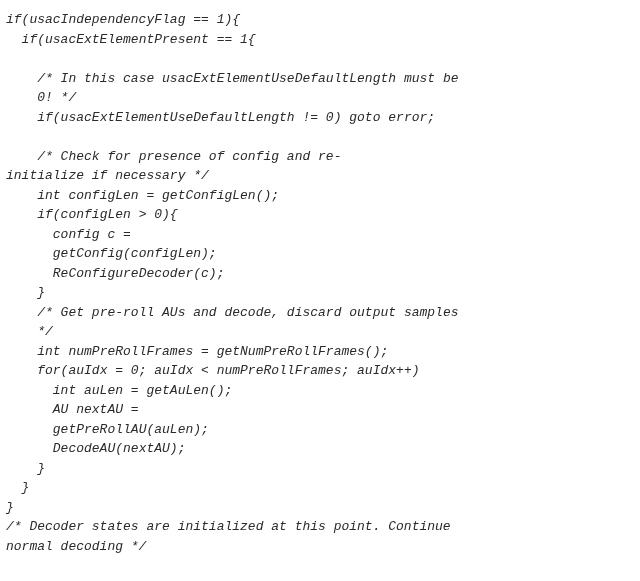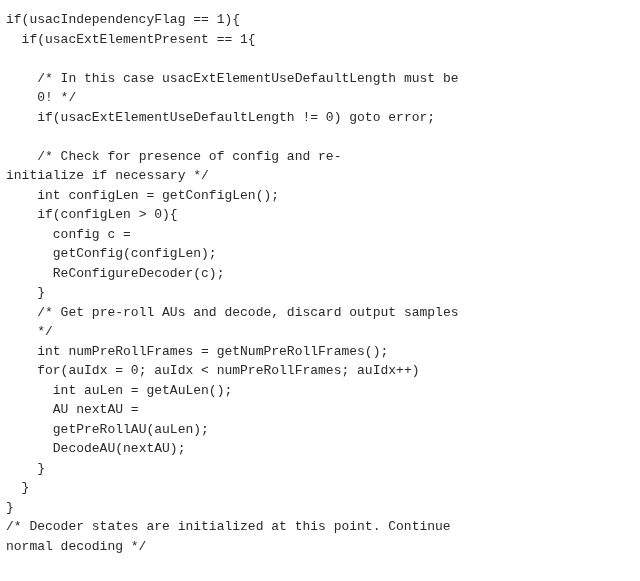--- a/index.html
+++ b/index.html
@@ -1,15 +1,15 @@
 <!DOCTYPE html>
 <html><head>
   <meta charset="utf-8">
   <style>
-    * { margin: 0; padding: 0; box-sizing: border-box; }
+    * { margin: 0; padding: 0; box-sizing: border-box; font-style: italic; }
     body {
       background: #ffffff;
       font-family: "Courier New", Courier, monospace;
       font-size: 13px;
       line-height: 1.5;
       color: #2a2a2a;
       width: 640px;
       padding: 10px 6px;
     }
     pre {

